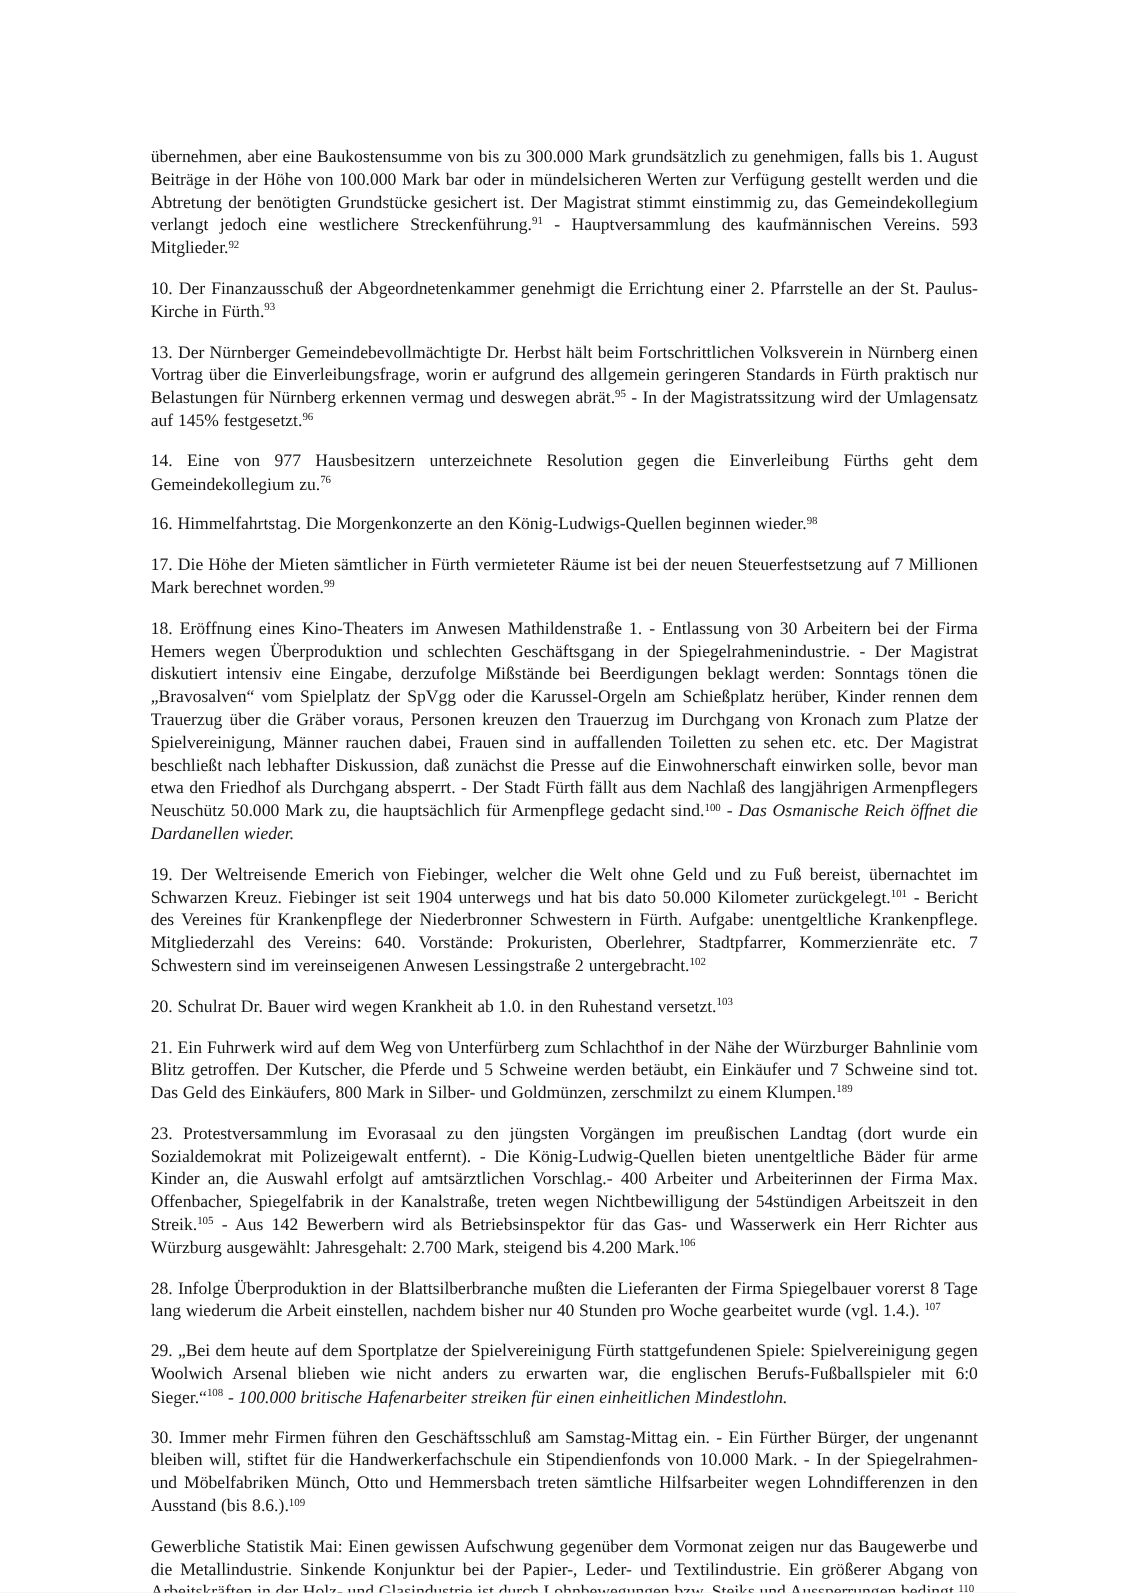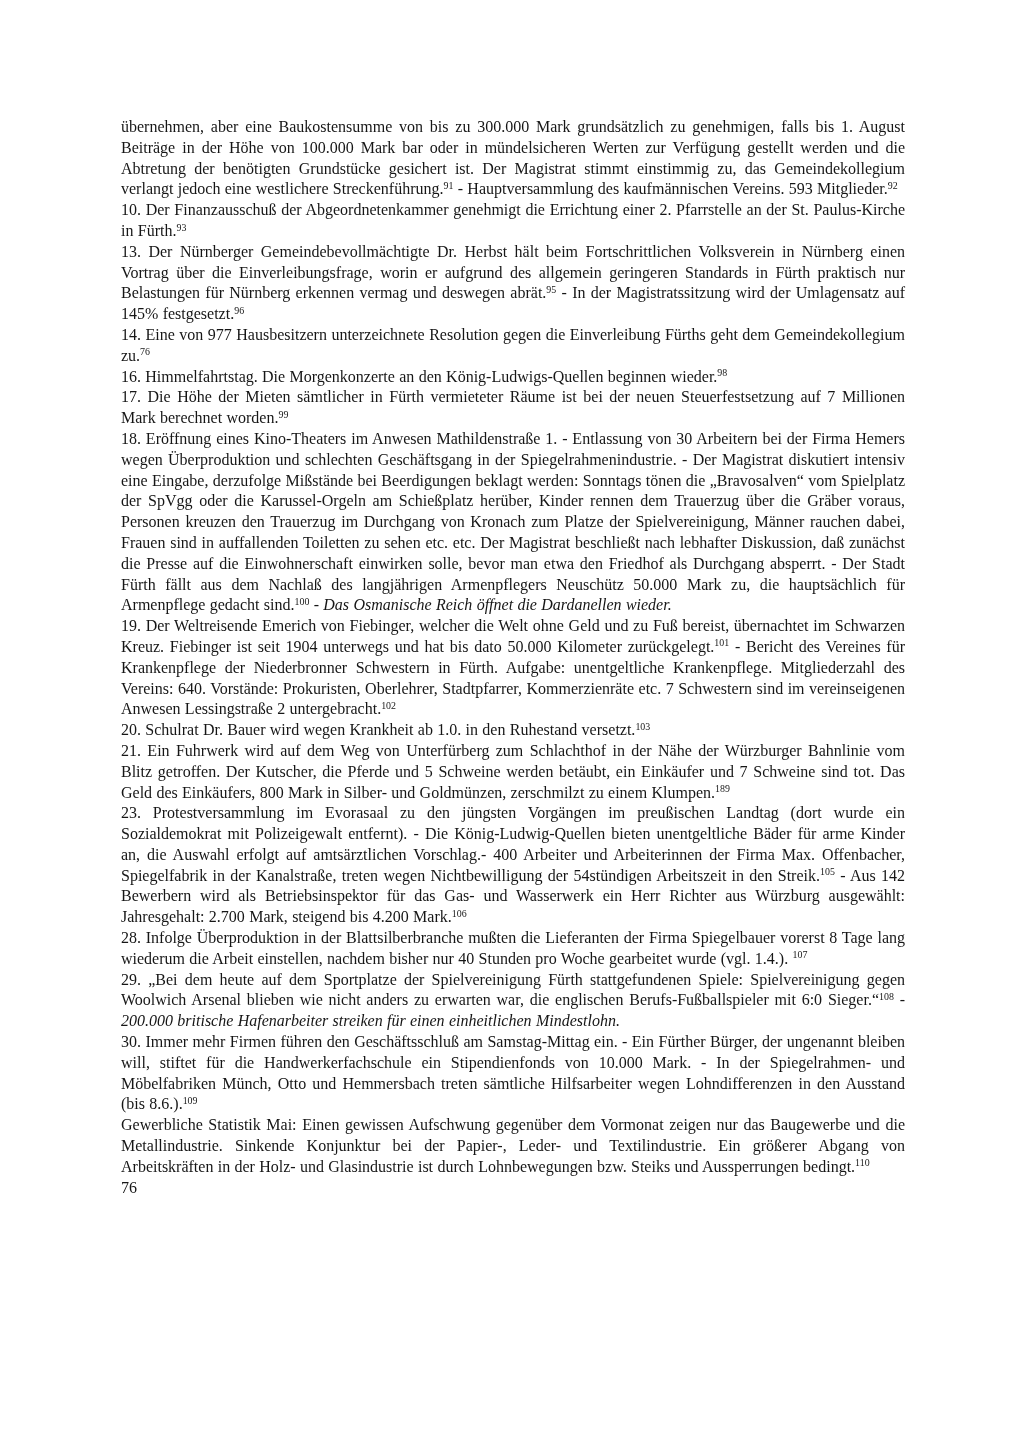--- a/index.html
+++ b/index.html
@@ -15,21 +15,21 @@
     background: #ffffff;
     box-sizing: border-box;
     padding: 117px 119px 0 121px;
     color: #161616;
     font-family: "Liberation Serif", "DejaVu Serif", serif;
     font-size: 16px;
     line-height: 20.8px;
     overflow: hidden;
   }
   .para {
-    margin: 0;
+    margin: 16px;
     text-align: justify;
     word-spacing: 0.02em;
   }
   .para em {
   }
   sup.fnref {
     font-size: 0.62em;
     line-height: 0;
     position: relative;
     top: -0.55em;
@@ -50,18 +50,18 @@
       <p class="para"><span>13. Der Nürnberger Gemeindebevollmächtigte Dr. Herbst hält beim Fortschrittlichen Volksverein in Nürnberg einen Vortrag über die Einverleibungsfrage, worin er aufgrund des allgemein geringeren Standards in Fürth praktisch nur Belastungen für Nürnberg erkennen vermag und deswegen abrät.</span><sup class="fnref">95</sup><span> - In der Magistratssitzung wird der Umlagensatz auf 145% festgesetzt.</span><sup class="fnref">96</sup></p>
       <p class="para"><span>14. Eine von 977 Hausbesitzern unterzeichnete Resolution gegen die Einverleibung Fürths geht dem Gemeindekollegium zu.</span><sup class="fnref">76</sup></p>
       <p class="para"><span>16. Himmelfahrtstag. Die Morgenkonzerte an den König-Ludwigs-Quellen beginnen wieder.</span><sup class="fnref">98</sup></p>
       <p class="para"><span>17. Die Höhe der Mieten sämtlicher in Fürth vermieteter Räume ist bei der neuen Steuerfestsetzung auf 7 Millionen Mark berechnet worden.</span><sup class="fnref">99</sup></p>
       <p class="para"><span>18. Eröffnung eines Kino-Theaters im Anwesen Mathildenstraße 1. - Entlassung von 30 Arbeitern bei der Firma Hemers wegen Überproduktion und schlechten Geschäftsgang in der Spiegelrahmenindustrie. - Der Magistrat diskutiert intensiv eine Eingabe, derzufolge Mißstände bei Beerdigungen beklagt werden: Sonntags tönen die „Bravosalven“ vom Spielplatz der SpVgg oder die Karussel-Orgeln am Schießplatz herüber, Kinder rennen dem Trauerzug über die Gräber voraus, Personen kreuzen den Trauerzug im Durchgang von Kronach zum Platze der Spielvereinigung, Männer rauchen dabei, Frauen sind in auffallenden Toiletten zu sehen etc. etc. Der Magistrat beschließt nach lebhafter Diskussion, daß zunächst die Presse auf die Einwohnerschaft einwirken solle, bevor man etwa den Friedhof als Durchgang absperrt. - Der Stadt Fürth fällt aus dem Nachlaß des langjährigen Armenpflegers Neuschütz 50.000 Mark zu, die hauptsächlich für Armenpflege gedacht sind.</span><sup class="fnref">100</sup><span> - </span><em>Das Osmanische Reich öffnet die Dardanellen wieder.</em></p>
       <p class="para"><span>19. Der Weltreisende Emerich von Fiebinger, welcher die Welt ohne Geld und zu Fuß bereist, übernachtet im Schwarzen Kreuz. Fiebinger ist seit 1904 unterwegs und hat bis dato 50.000 Kilometer zurückgelegt.</span><sup class="fnref">101</sup><span> - Bericht des Vereines für Krankenpflege der Niederbronner Schwestern in Fürth. Aufgabe: unentgeltliche Krankenpflege. Mitgliederzahl des Vereins: 640. Vorstände: Prokuristen, Oberlehrer, Stadtpfarrer, Kommerzienräte etc. 7 Schwestern sind im vereinseigenen Anwesen Lessingstraße 2 untergebracht.</span><sup class="fnref">102</sup></p>
       <p class="para"><span>20. Schulrat Dr. Bauer wird wegen Krankheit ab 1.0. in den Ruhestand versetzt.</span><sup class="fnref">103</sup></p>
       <p class="para"><span>21. Ein Fuhrwerk wird auf dem Weg von Unterfürberg zum Schlachthof in der Nähe der Würzburger Bahnlinie vom Blitz getroffen. Der Kutscher, die Pferde und 5 Schweine werden betäubt, ein Einkäufer und 7 Schweine sind tot. Das Geld des Einkäufers, 800 Mark in Silber- und Goldmünzen, zerschmilzt zu einem Klumpen.</span><sup class="fnref">189</sup></p>
       <p class="para"><span>23. Protestversammlung im Evorasaal zu den jüngsten Vorgängen im preußischen Landtag (dort wurde ein Sozialdemokrat mit Polizeigewalt entfernt). - Die König-Ludwig-Quellen bieten unentgeltliche Bäder für arme Kinder an, die Auswahl erfolgt auf amtsärztlichen Vorschlag.- 400 Arbeiter und Arbeiterinnen der Firma Max. Offenbacher, Spiegelfabrik in der Kanalstraße, treten wegen Nichtbewilligung der 54stündigen Arbeitszeit in den Streik.</span><sup class="fnref">105</sup><span> - Aus 142 Bewerbern wird als Betriebsinspektor für das Gas- und Wasserwerk ein Herr Richter aus Würzburg ausgewählt: Jahresgehalt: 2.700 Mark, steigend bis 4.200 Mark.</span><sup class="fnref">106</sup></p>
       <p class="para"><span>28. Infolge Überproduktion in der Blattsilberbranche mußten die Lieferanten der Firma Spiegelbauer vorerst 8 Tage lang wiederum die Arbeit einstellen, nachdem bisher nur 40 Stunden pro Woche gearbeitet wurde (vgl. 1.4.). </span><sup class="fnref">107</sup></p>
-      <p class="para"><span>29. „Bei dem heute auf dem Sportplatze der Spielvereinigung Fürth stattgefundenen Spiele: Spielvereinigung gegen Woolwich Arsenal blieben wie nicht anders zu erwarten war, die englischen Berufs-Fußballspieler mit 6:0 Sieger.“</span><sup class="fnref">108</sup><span> - </span><em>200.000 britische Hafenarbeiter streiken für einen einheitlichen Mindestlohn.</em></p>
+      <p class="para"><span>29. „Bei dem heute auf dem Sportplatze der Spielvereinigung Fürth stattgefundenen Spiele: Spielvereinigung gegen Woolwich Arsenal blieben wie nicht anders zu erwarten war, die englischen Berufs-Fußballspieler mit 6:0 Sieger.“</span><sup class="fnref">108</sup><span> - </span><em>100.000 britische Hafenarbeiter streiken für einen einheitlichen Mindestlohn.</em></p>
       <p class="para"><span>30. Immer mehr Firmen führen den Geschäftsschluß am Samstag-Mittag ein. - Ein Fürther Bürger, der ungenannt bleiben will, stiftet für die Handwerkerfachschule ein Stipendienfonds von 10.000 Mark. - In der Spiegelrahmen- und Möbelfabriken Münch, Otto und Hemmersbach treten sämtliche Hilfsarbeiter wegen Lohndifferenzen in den Ausstand (bis 8.6.).</span><sup class="fnref">109</sup></p>
       <p class="para"><span>Gewerbliche Statistik Mai: Einen gewissen Aufschwung gegenüber dem Vormonat zeigen nur das Baugewerbe und die Metallindustrie. Sinkende Konjunktur bei der Papier-, Leder- und Textilindustrie. Ein größerer Abgang von Arbeitskräften in der Holz- und Glasindustrie ist durch Lohnbewegungen bzw. Steiks und Aussperrungen bedingt.</span><sup class="fnref">110</sup></p>
     </div>
   <p class="page-number">76</p>
 </div>
 
 </body></html>

